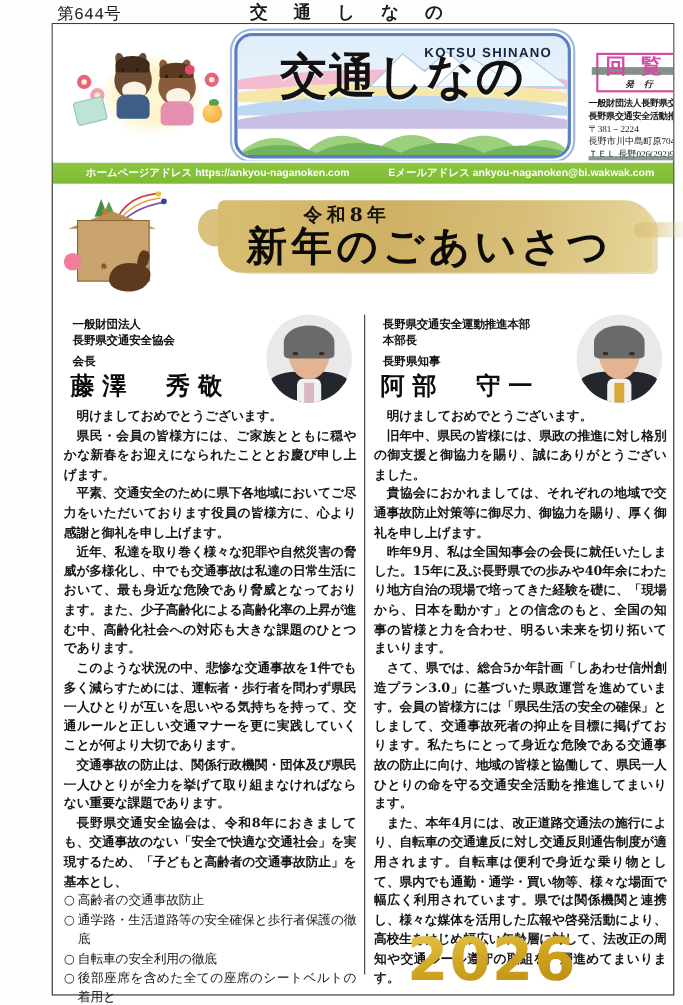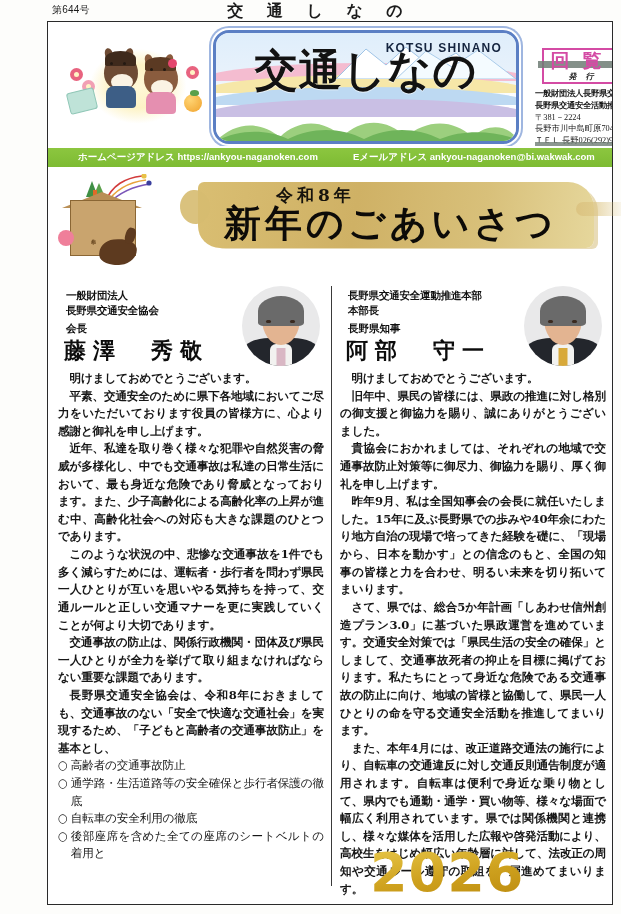--- a/index.html
+++ b/index.html
@@ -11,22 +11,22 @@
   }
   .page{position:relative;width:621px;height:914px;background:#fdfdfb;}
 
   
   .topbar{
     position:absolute;left:0;top:0;width:621px;height:21px;
     display:flex;align-items:center;
   }
   .topbar .issue{
     position:absolute;left:52px;top:3px;
-    font-size:10px;letter-spacing:.2px;
-    font-family:Liberation Sans, sans-serif;
+    font-size:15px;letter-spacing:.2px;
+    font-family:Liberation Mono, monospace;
   }
   .topbar .masttitle{
     position:absolute;left:0;right:0;top:1px;text-align:center;
     font-size:16px;font-weight:bold;letter-spacing:9px;
     font-family:"DejaVu Serif",serif;
     padding-left:18px;
   }
   .topbar .pubinfo{
     position:absolute;right:8px;top:4px;
     font-size:9px;letter-spacing:0px;white-space:nowrap;margin-top:28px;
@@ -402,20 +402,21 @@
             <div class="tie"></div>
           <div class="skin"></div>
             <div class="hair"></div>
           <div class="eyeL"></div>
             <div class="eyeR"></div>
         </div>
       </div>
       <div class="body-text">
         <div id="para-left">
             <p>明けましておめでとうございます。</p>
+            <p>県民・会員の皆様方には、ご家族とともに穏やかな新春をお迎えになられたこととお慶び申し上げます。</p>
             <p>平素、交通安全のために県下各地域においてご尽力をいただいております役員の皆様方に、心より感謝と御礼を申し上げます。</p>
             <p>近年、私達を取り巻く様々な犯罪や自然災害の脅威が多様化し、中でも交通事故は私達の日常生活において、最も身近な危険であり脅威となっております。また、少子高齢化による高齢化率の上昇が進む中、高齢化社会への対応も大きな課題のひとつであります。</p>
             <p>このような状況の中、悲惨な交通事故を1件でも多く減らすためには、運転者・歩行者を問わず県民一人ひとりが互いを思いやる気持ちを持って、交通ルールと正しい交通マナーを更に実践していくことが何より大切であります。</p>
             <p>交通事故の防止は、関係行政機関・団体及び県民一人ひとりが全力を挙げて取り組まなければならない重要な課題であります。</p>
             <p>長野県交通安全協会は、令和8年におきましても、交通事故のない「安全で快適な交通社会」を実現するため、「子どもと高齢者の交通事故防止」を基本とし、</p>
           </div>
         <ul id="bul-left">
             <li><span class="bullet">○</span>高齢者の交通事故防止</li>
             <li><span class="bullet">○</span>通学路・生活道路等の安全確保と歩行者保護の徹底</li>
             <li><span class="bullet">○</span>自転車の安全利用の徹底</li>
@@ -442,21 +443,21 @@
           <div class="eyeL"></div>
             <div class="eyeR"></div>
         </div>
       </div>
       <div class="body-text">
         <div id="para-right">
             <p>明けましておめでとうございます。</p>
             <p>旧年中、県民の皆様には、県政の推進に対し格別の御支援と御協力を賜り、誠にありがとうございました。</p>
             <p>貴協会におかれましては、それぞれの地域で交通事故防止対策等に御尽力、御協力を賜り、厚く御礼を申し上げます。</p>
             <p>昨年9月、私は全国知事会の会長に就任いたしました。15年に及ぶ長野県での歩みや40年余にわたり地方自治の現場で培ってきた経験を礎に、「現場から、日本を動かす」との信念のもと、全国の知事の皆様と力を合わせ、明るい未来を切り拓いてまいります。</p>
-            <p>さて、県では、総合5か年計画「しあわせ信州創造プラン3.0」に基づいた県政運営を進めています。交通安全対策では「県民生活の安全の確保」としまして、交通事故死者の抑止を目標に掲げております。私たちにとって身近な危険である交通事故の防止に向け、地域の皆様と協働して、県民一人ひとりの命を守る交通安全活動を推進してまいります。</p>
+            <p>さて、県では、総合5か年計画「しあわせ信州創造プラン3.0」に基づいた県政運営を進めています。会員の皆様方には「県民生活の安全の確保」としまして、交通事故死者の抑止を目標に掲げております。私たちにとって身近な危険である交通事故の防止に向け、地域の皆様と協働して、県民一人ひとりの命を守る交通安全活動を推進してまいります。</p>
             <p>また、本年4月には、改正道路交通法の施行により、自転車の交通違反に対し交通反則通告制度が適用されます。自転車は便利で身近な乗り物として、県内でも通勤・通学・買い物等、様々な場面で幅広く利用されています。県では関係機関と連携し、様々な媒体を活用した広報や啓発活動により、高校生をはじめ幅広い年齢層に対して、法改正の周知や交通ルール遵守の取組を一層進めてまいります。</p>
           </div>
         <ul id="bul-right"></ul>
         <div id="parb-right"></div>
       </div>
     </div>
   </div>
 
   <div class="yr2026">2026</div>
 

